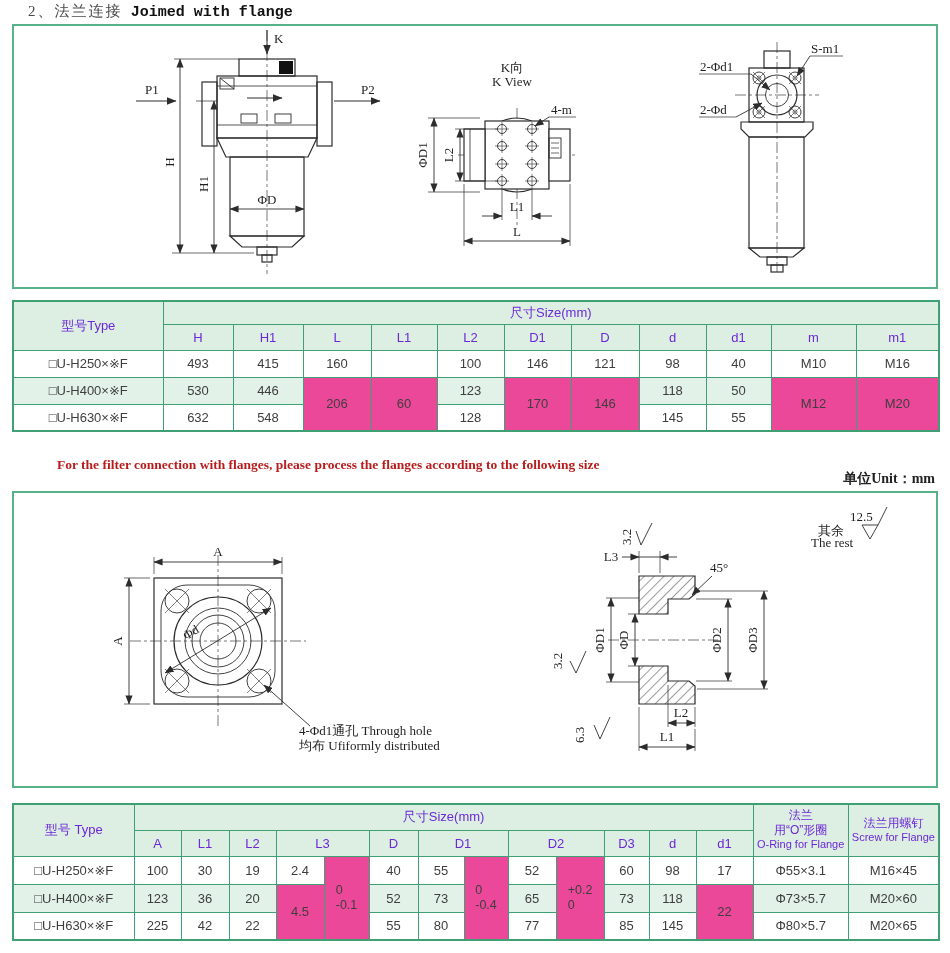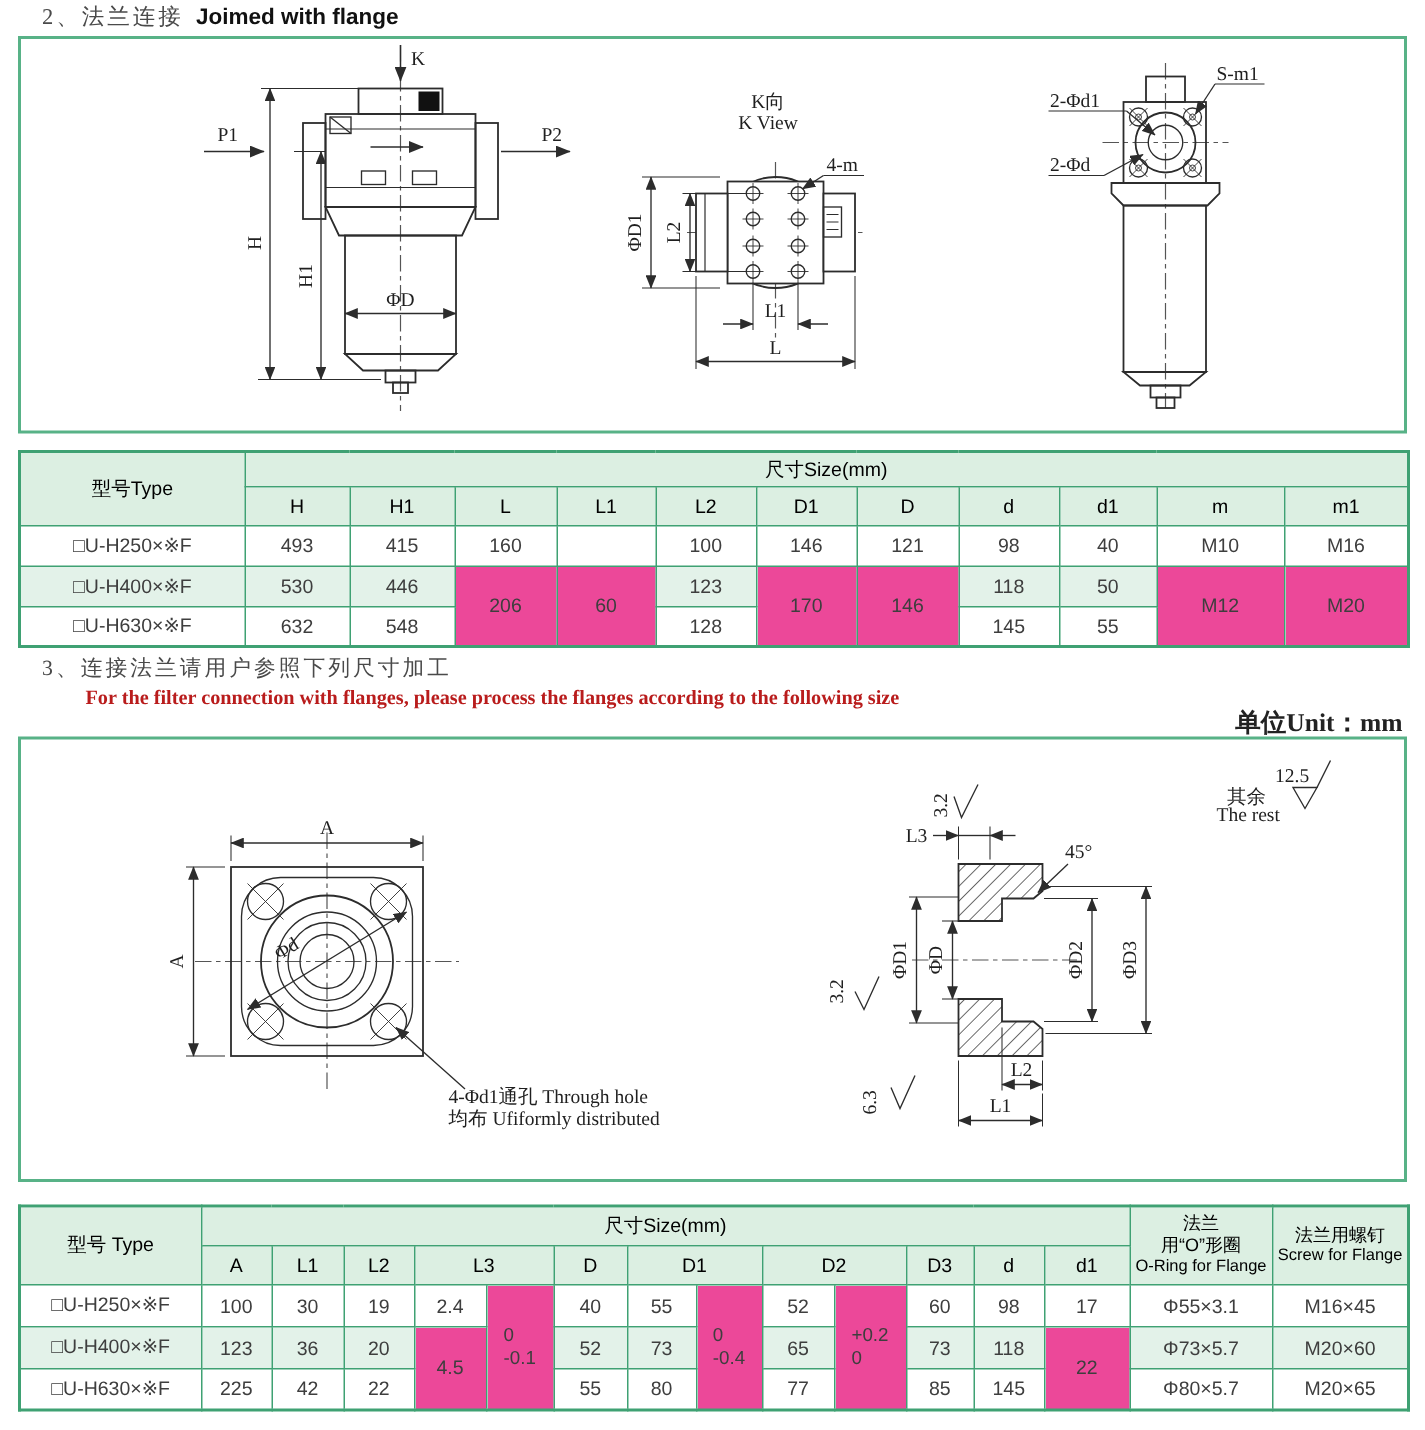--- a/index.html
+++ b/index.html
@@ -3,39 +3,39 @@
 <meta charset="utf-8">
 <style>
   html,body { margin:0; padding:0; background:#ffffff; }
   #page { position:relative; width:950px; height:953px; background:#fff; overflow:hidden;
           font-family:"Liberation Sans","DejaVu Sans",sans-serif; }
   .abs { position:absolute; }
 
   
   .sec-title { color:#3a3a3a; font-size:15px; white-space:nowrap; }
   .sec-title .zh { font-family:"Liberation Serif","DejaVu Serif",serif; color:#4a4a4a; letter-spacing:2px;text-align:center; }
-  .sec-title .en { font-family:Liberation Sans, sans-serif; font-weight:bold; color:#111; margin-left:4px; letter-spacing:0; }
+  .sec-title .en { font-family:Liberation Mono, monospace; font-weight:bold; color:#111; margin-left:4px; letter-spacing:0; }
   .sub-en { font-family:"Liberation Serif","DejaVu Serif",serif; font-weight:bold; color:#b91c1c; font-size:13.5px; white-space:nowrap; }
-  .unit { font-family:"Liberation Serif","DejaVu Serif",serif; font-weight:bold; color:#222; font-size:17px; }
+  .unit { font-family:"Liberation Serif","DejaVu Serif",serif; font-weight:bold; color:#222; font-size:14px; }
 
   
   .box { position:absolute; background:#fff; border:2px solid #58b287; box-sizing:border-box; }
   #box1 { left:12px; top:24px;  width:926px; height:265px; }
   #box2 { left:12px; top:491px; width:926px; height:297px; }
   svg { display:block; }
   svg text { font-family:"Liberation Serif","DejaVu Serif",serif; fill:#1f1f1f; font-size:13px; }
 
   
   table.dim { position:absolute; left:12px; border-collapse:collapse; table-layout:fixed;
               width:926px; background:#fff; border:2px solid #3fa173; }
   #t1 { top:300px; }
   #t2 { top:803px; }
   table.dim td { border:1px solid #3fa173; text-align:center; vertical-align:middle;
                  font-size:13px; color:#3e3e3e; padding:0; overflow:hidden; }
-  tr.hdr td { background:#dcefe2; color:#000000; }
+  tr.hdr td { background:#dcefe2; color:#6d28d9; }
   tr.g td  { background:#e3f2e9; }
   table.dim td.w { background:#ec4899; }
   td.tol .tolbox { display:inline-block; text-align:left; line-height:1.15; font-size:12.5px; }
   td.tol .tline { display:block; }
   .hdr-small { display:block; font-size:12px; line-height:1.25; }
   .hdr-small.en { font-size:11px; }
 </style>
 </head>
 <body>
 
@@ -270,23 +270,20 @@
       <td>□U-H630×※F</td>
       <td>632</td>
       <td>548</td>
       <td>128</td>
       <td>145</td>
       <td>55</td>
     </tr>
   </tbody>
     </table>
 
-  <div class="abs sec-title" style="left:28px; top:436px; font-size:14.5px;">
-    <span class="zh">3、连接法兰请用户参照下列尺寸加工</span>
-  </div>
   <div class="abs sub-en" style="left:57px; top:457px;">For the filter connection with flanges, please process the flanges according to the following size</div>
   <div class="abs unit" style="right:15px; top:470px;">单位Unit：mm</div>
 
   <div id="box2" class="box">
     <svg width="922" height="293" viewBox="0 0 922 293">
       <defs>
         <marker id="ar2" viewBox="0 0 10 8" refX="9.5" refY="4" markerWidth="10" markerHeight="8" orient="auto-start-reverse">
           <path d="M0,0 L10,4 L0,8 z" fill="#2c2c2c"></path>
         </marker>
         <pattern id="ht2" width="7" height="7" patternTransform="rotate(45)" patternUnits="userSpaceOnUse">

